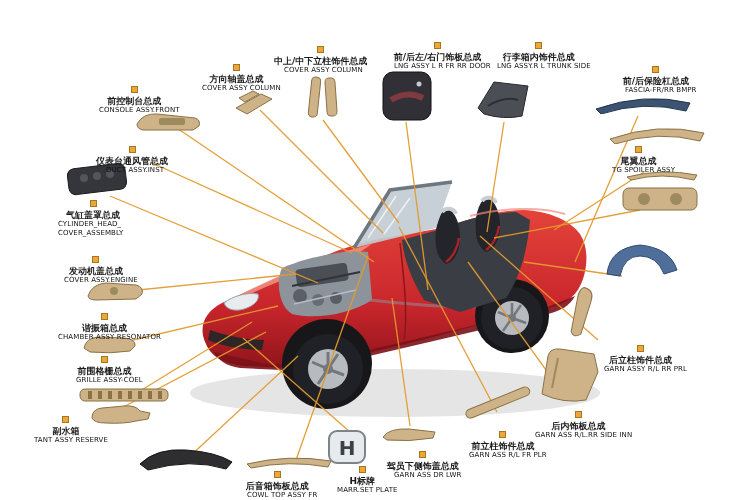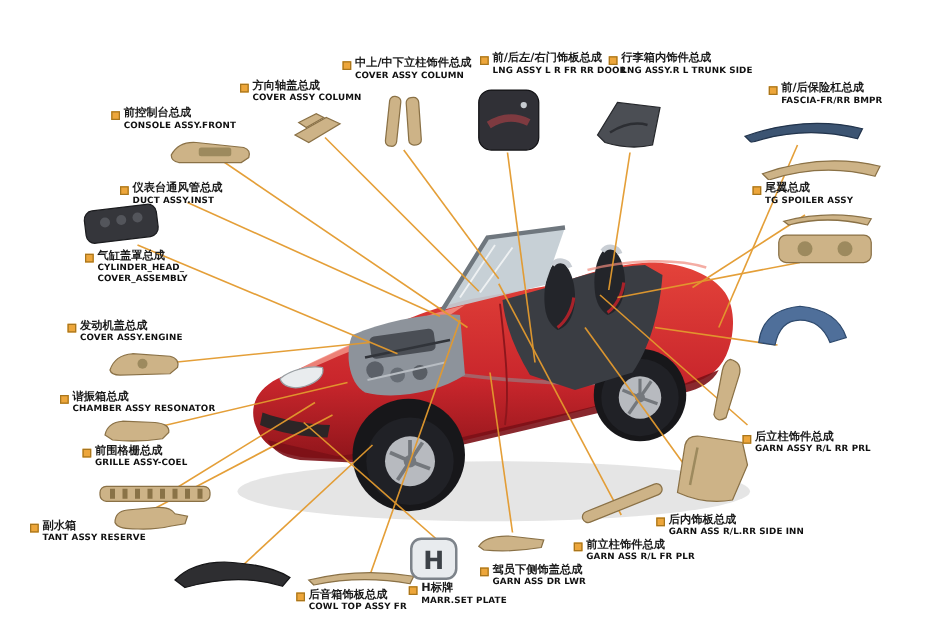--- a/index.html
+++ b/index.html
@@ -1,23 +1,23 @@
 <!DOCTYPE html>
 <html><head>
 <meta charset="utf-8">
 <style>
   html,body{margin:0;padding:0;background:#fff;}
   .stage{position:relative;width:750px;height:500px;background:#ffffff;overflow:hidden;
          font-family:"DejaVu Sans","Liberation Sans",sans-serif;}
   .layer{position:absolute;left:0;top:0;width:750px;height:500px;}
   .part{position:absolute;}
   .label{position:absolute;}
-  .cn{display:flex;align-items:flex-end;gap:3px;font-size:9px;font-weight:700;color:#1b1b1b;white-space:nowrap;line-height:1.15;}
+  .cn{display:flex;align-items:center;gap:3px;font-size:9px;font-weight:700;color:#1b1b1b;white-space:nowrap;line-height:1.15;flex-direction:column;}
   .bullet{width:7px;height:7px;flex:0 0 auto;background:#eda63b;border:1px solid #a8761d;box-sizing:border-box;}
-  .en{margin-left:10px;font-size:7px;font-weight:700;color:#101010;white-space:nowrap;letter-spacing:.1px;line-height:1.25;}
+  .en{margin-left:10px;font-size:7px;font-weight:400;color:#101010;white-space:nowrap;letter-spacing:.1px;line-height:1.25;}
   .en.wrap{white-space:normal;width:80px;}
 </style>
 </head>
 <body>
 
 <div class="stage">
 
   <svg class="layer" viewBox="0 0 750 500">
     <defs>
       <linearGradient id="bodyGrad" x1="0" y1="0" x2="0" y2="1">
@@ -248,21 +248,21 @@
       </div>
     <div class="en">CONSOLE ASSY.FRONT</div>
   </div>
   <div class="label" style="left:96px;top:146px">
     <div class="cn">
         <span class="bullet"></span>
         <span>仪表台通风管总成</span>
       </div>
     <div class="en">DUCT ASSY.INST</div>
   </div>
-  <div class="label" style="left:68px;top:200px">
+  <div class="label" style="left:48px;top:200px">
     <div class="cn">
         <span class="bullet"></span>
         <span>气缸盖罩总成</span>
       </div>
     <div class="en wrap">CYLINDER_HEAD_ COVER_ASSEMBLY</div>
   </div>
   <div class="label" style="left:54px;top:256px">
     <div class="cn">
         <span class="bullet"></span>
         <span>发动机盖总成</span>

